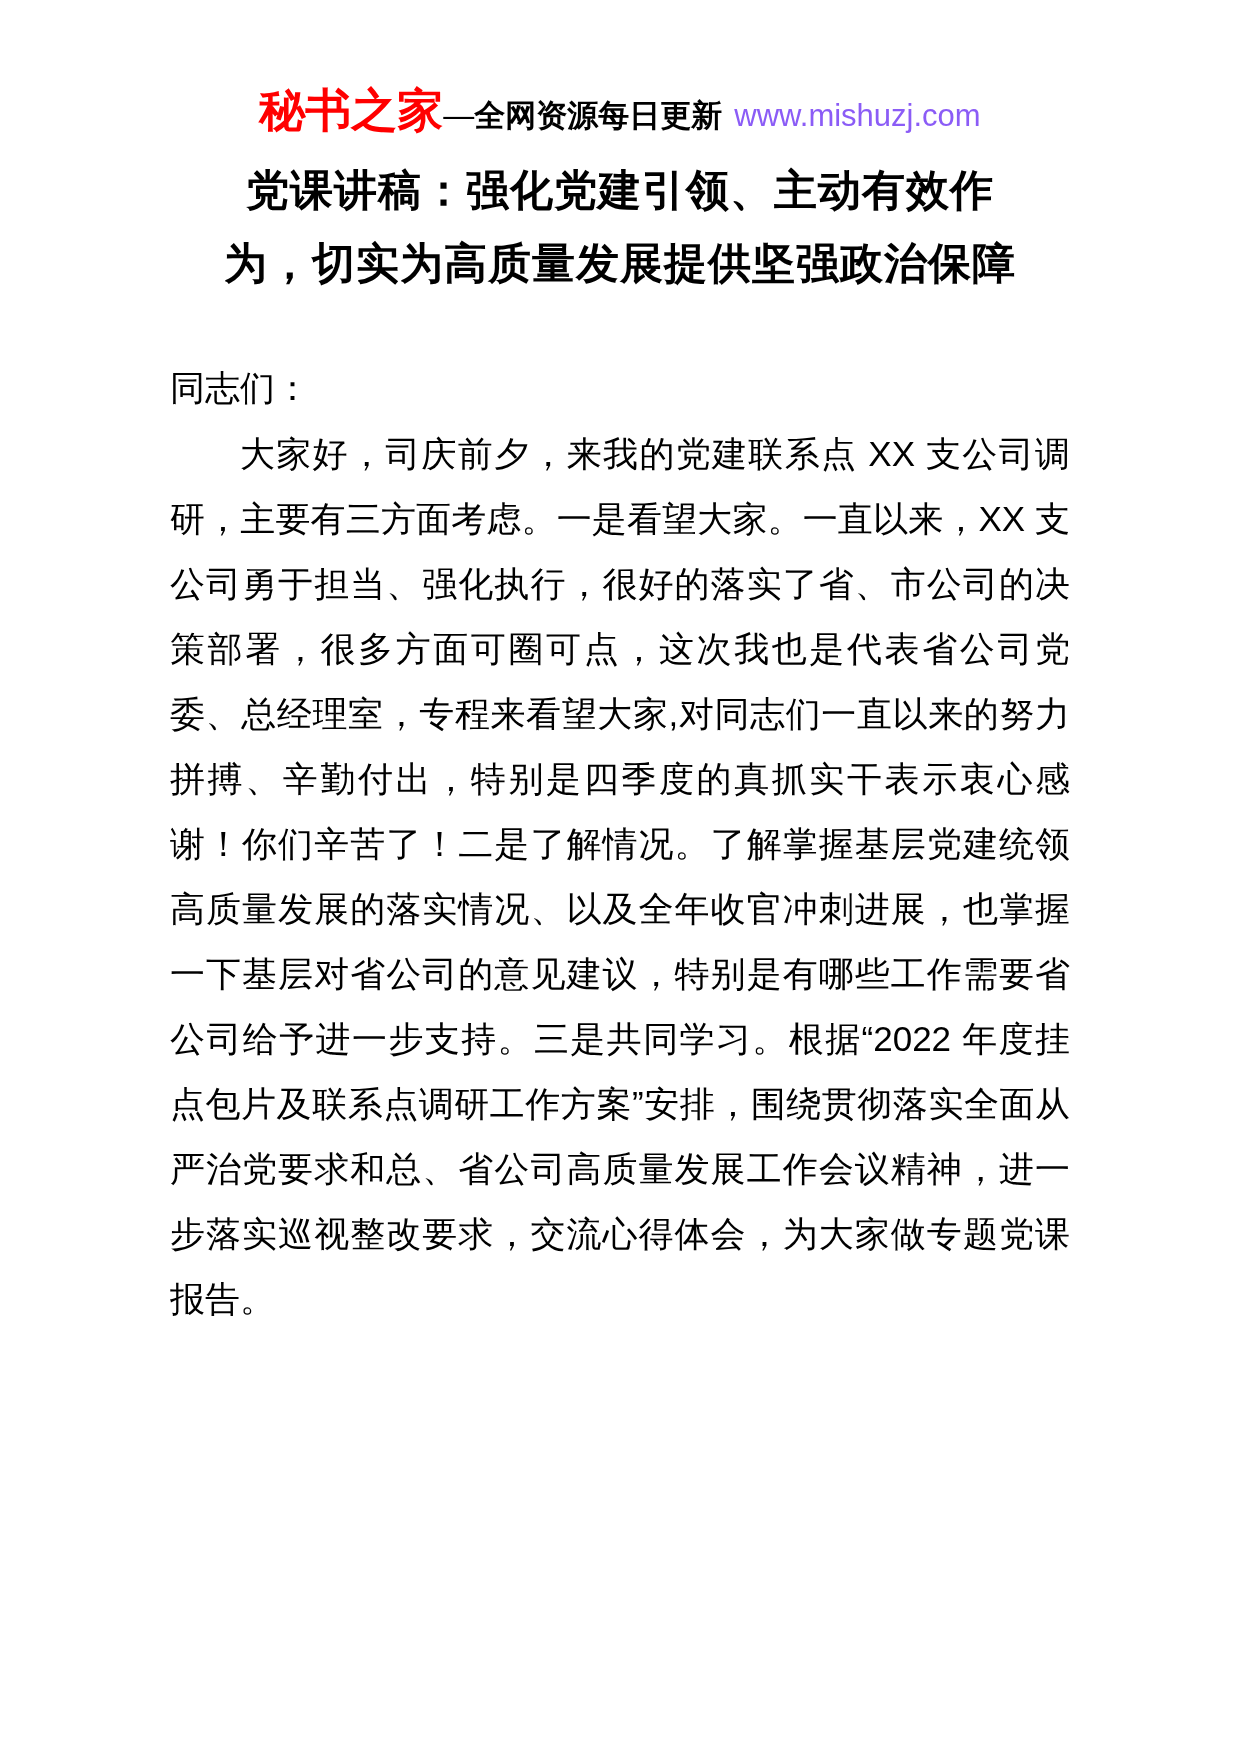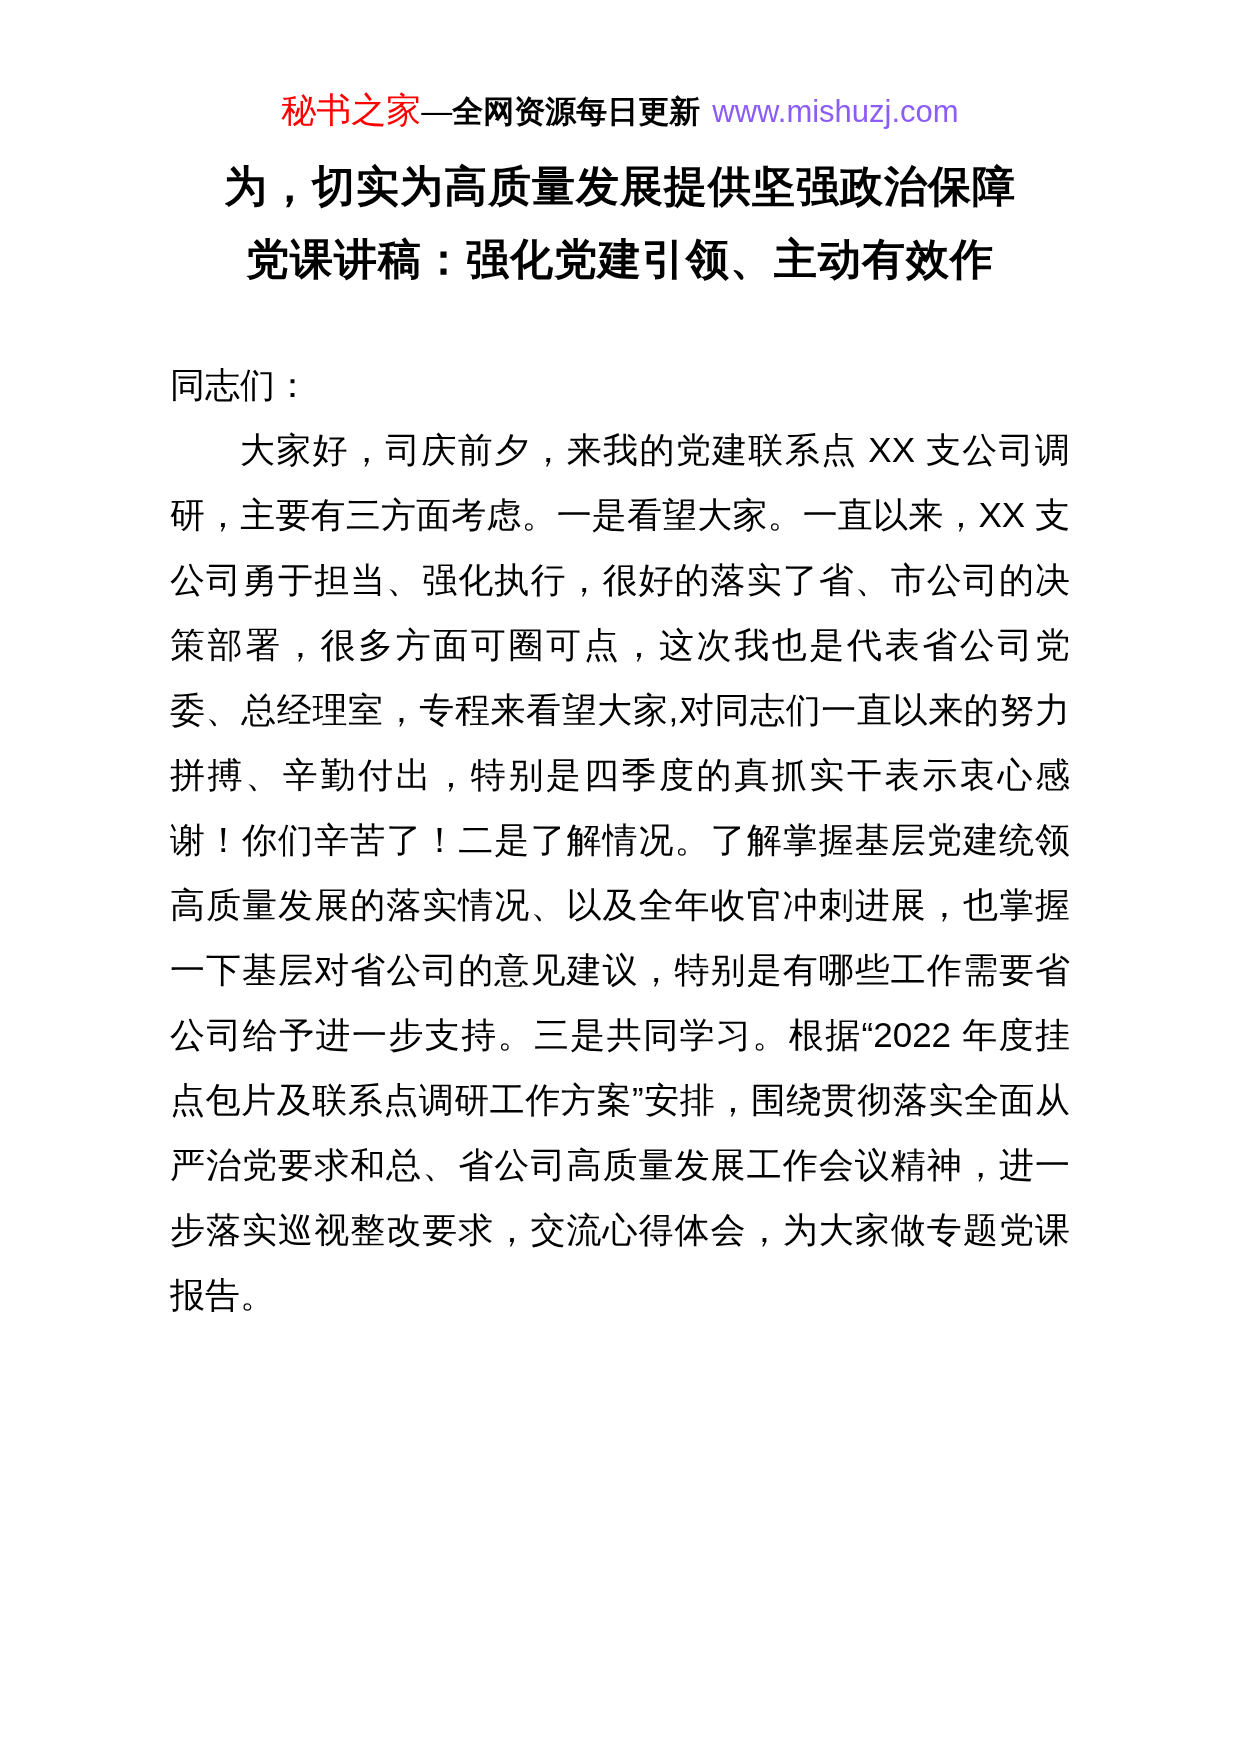--- a/index.html
+++ b/index.html
@@ -19,22 +19,22 @@
     color: #000000;
     overflow: hidden;
   }
   .header-banner {
     text-align: center;
     white-space: nowrap;
     font-size: 31px;
     line-height: 44px;
   }
   .site-name {
-    font-weight: normal;
-    font-size: 35px;
+    font-weight: bold;
+    font-size: 46px;
   }
   .separator {
     color: #000000;
     font-size: 31px;
   }
   .tagline {
     color: #000000;
     font-weight: bold;
   }
   .site-url {
@@ -54,37 +54,38 @@
     font-size: 35px;
     line-height: 65px;
     text-align: justify;
   }
   .doc-body p {
     margin: 0;
     padding: 0;
   }
   .salutation {
     text-indent: 0;
+    font-family: Liberation Serif, serif;
   }
   .para {
     text-indent: 2em;
   }
 </style>
 </head>
 <body>
 
 <div class="page">
 
   <div class="header-banner">
     <span class="site-name" style="color: rgb(255, 0, 0);">秘书之家</span><span class="separator">—</span><span class="tagline">全网资源每日更新</span><a class="site-url" style="color: #8b5cf6;">www.mishuzj.com</a>
   </div>
 
   <div class="doc-title">
+    <div>党课讲稿：强化党建引领、主动有效作</div>
     <div>为，切实为高质量发展提供坚强政治保障</div>
-    <div>党课讲稿：强化党建引领、主动有效作</div>
   </div>
 
   <div class="doc-body">
     <p class="salutation">同志们：</p>
     <p class="para">大家好，司庆前夕，来我的党建联系点 XX 支公司调研，主要有三方面考虑。一是看望大家。一直以来，XX 支公司勇于担当、强化执行，很好的落实了省、市公司的决策部署，很多方面可圈可点，这次我也是代表省公司党委、总经理室，专程来看望大家,对同志们一直以来的努力拼搏、辛勤付出，特别是四季度的真抓实干表示衷心感谢！你们辛苦了！二是了解情况。了解掌握基层党建统领高质量发展的落实情况、以及全年收官冲刺进展，也掌握一下基层对省公司的意见建议，特别是有哪些工作需要省公司给予进一步支持。三是共同学习。根据“2022 年度挂点包片及联系点调研工作方案”安排，围绕贯彻落实全面从严治党要求和总、省公司高质量发展工作会议精神，进一步落实巡视整改要求，交流心得体会，为大家做专题党课报告。</p>
   </div>
 
 </div>
 
 </body></html>

